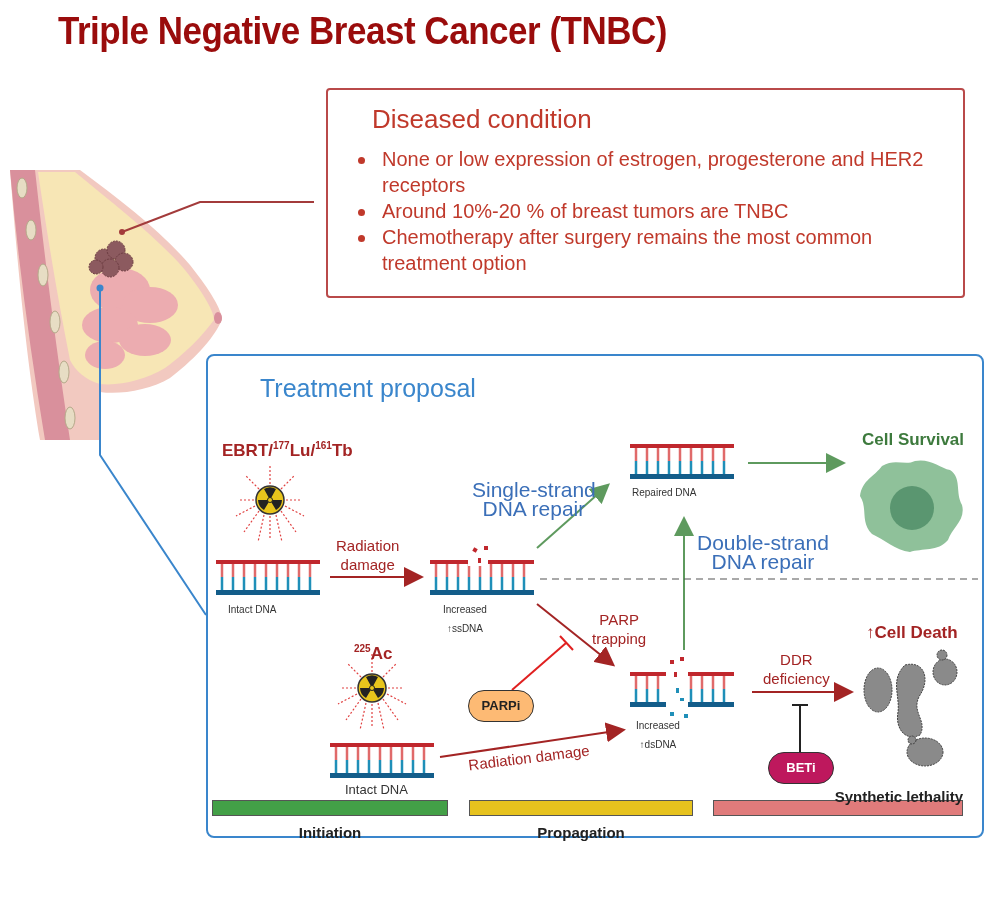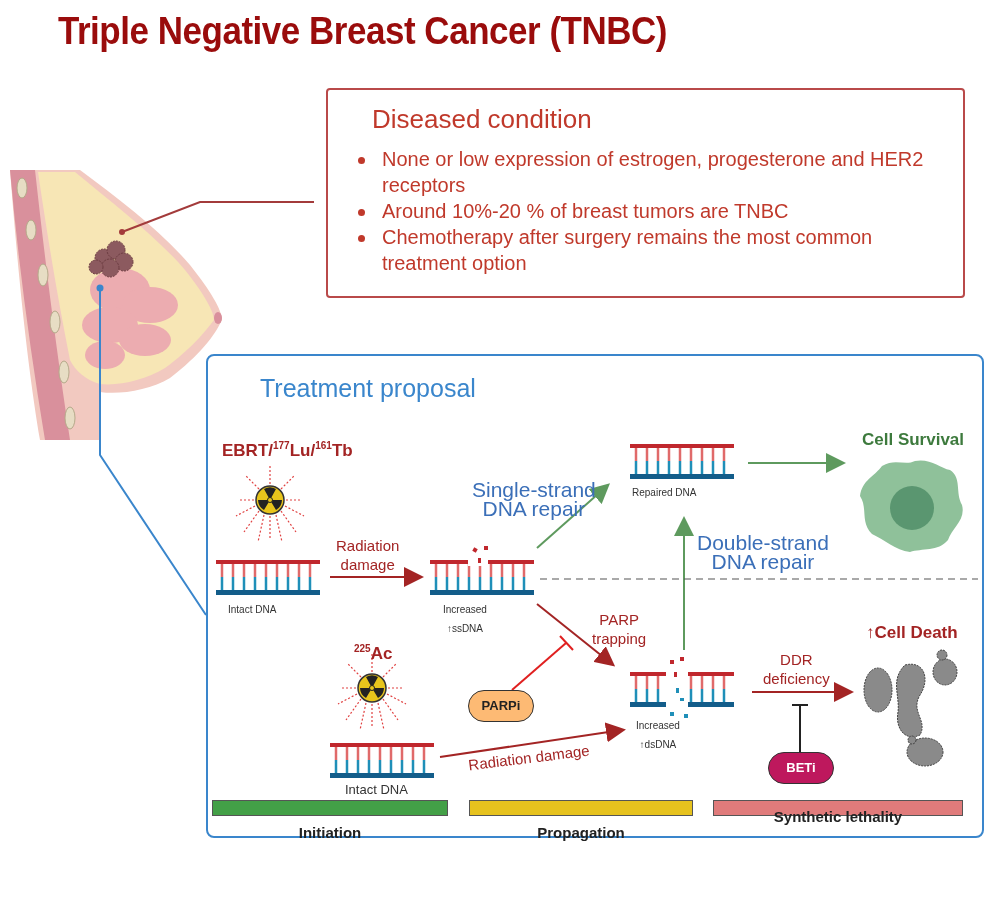--- a/index.html
+++ b/index.html
@@ -247,13 +247,13 @@
 <div class="lbl hdr-red" style="left:866px;top:623px;">↑Cell Death</div>
 
 <div class="pill" style="left:468px;top:690px;width:64px;height:30px;background:#fdba74;color:#222;">PARPi</div>
 <div class="pill" style="left:768px;top:752px;width:64px;height:30px;background:#be185d;color:#fff;">BETi</div>
 
 <div class="phase-bar" style="left:212px;top:800px;width:236px;background:#43a047;"></div>
 <div class="phase-bar" style="left:469px;top:800px;width:224px;background:#e6c21e;"></div>
 <div class="phase-bar" style="left:713px;top:800px;width:250px;background:#e07b7b;"></div>
 <div class="phase-lbl" style="left:212px;top:824px;width:236px;text-align:center;">Initiation</div>
 <div class="phase-lbl" style="left:469px;top:824px;width:224px;">Propagation</div>
-<div class="phase-lbl" style="left:713px;top:808px;width:250px;">Synthetic lethality</div>
+<div class="phase-lbl" style="left:713px;top:788px;width:250px;text-align:right;">Synthetic lethality</div>
 
 </body></html>

